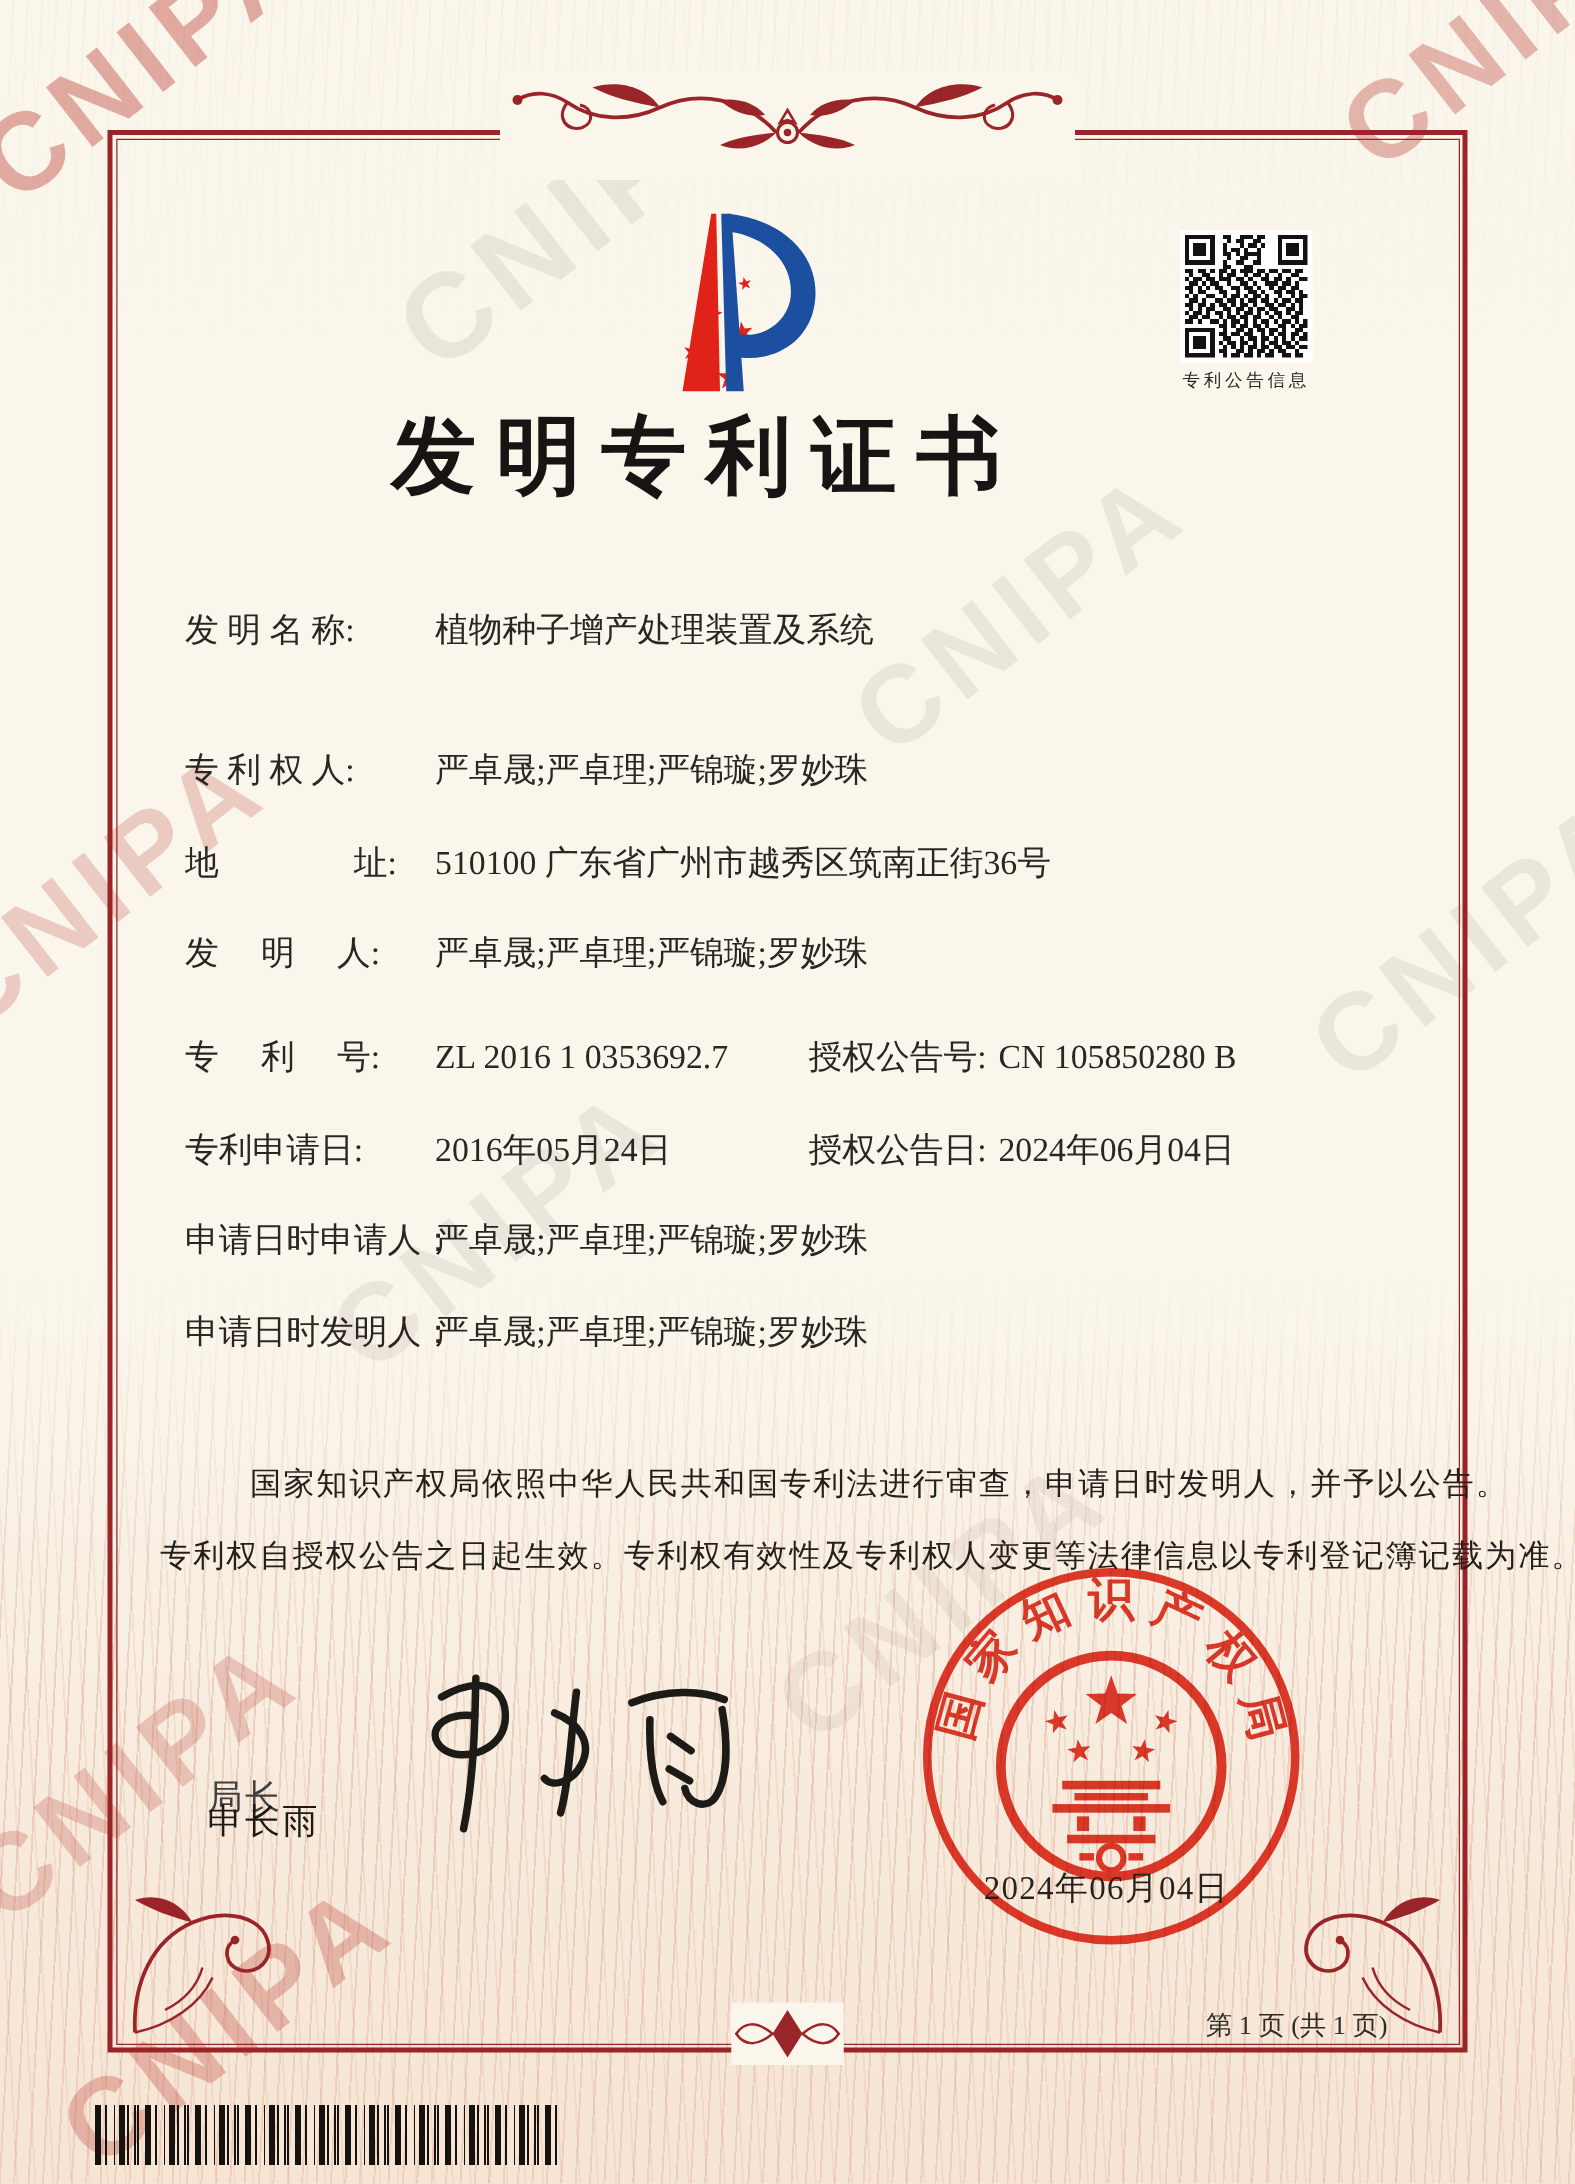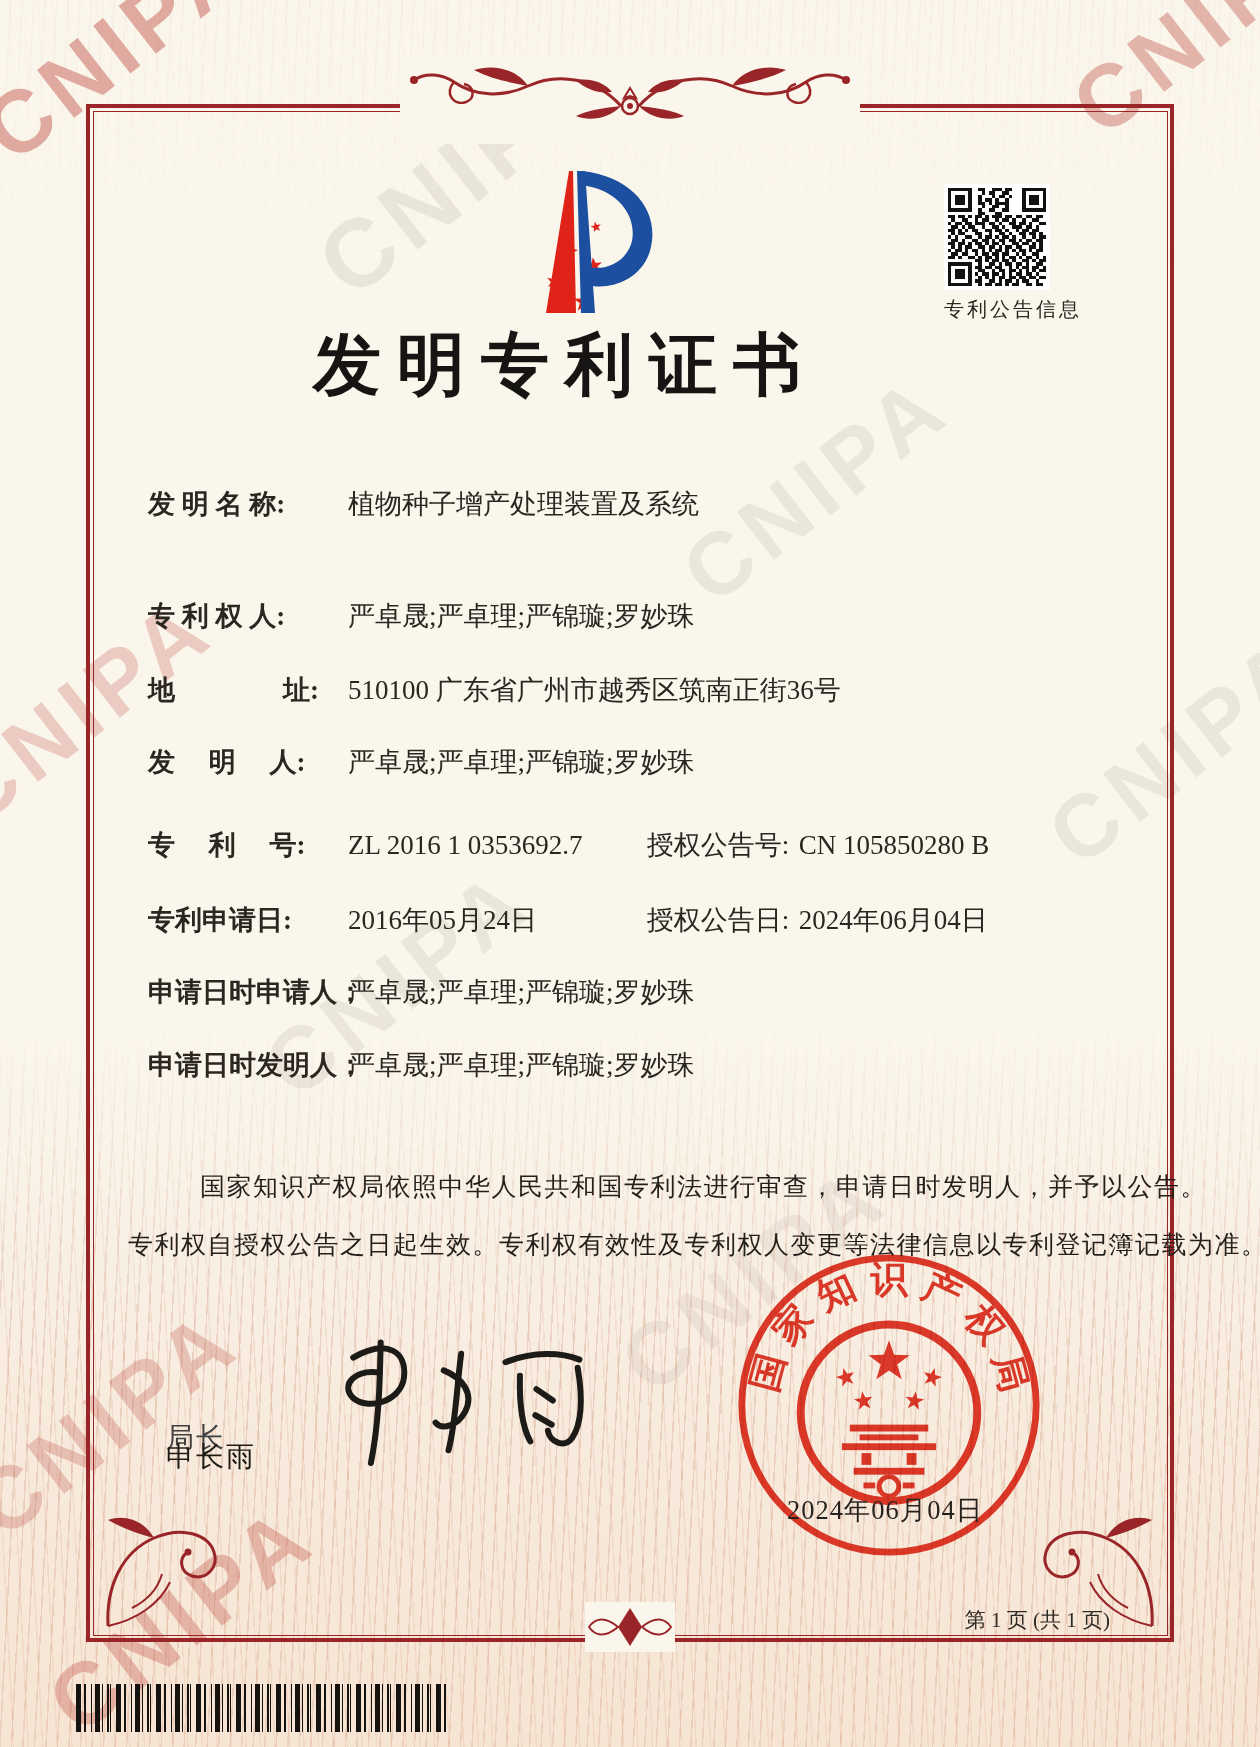--- a/index.html
+++ b/index.html
@@ -44,26 +44,26 @@
   .corner-left{left:96px;top:1476px;}
   .corner-right{left:1014px;top:1476px;transform:scaleX(-1);}
   .bottom-orn{position:absolute;left:585px;top:1602px;width:90px;height:50px;background:var(--paper);}
   .orn-stroke{stroke:var(--frame-red);fill:none;}
   .orn-fill{fill:var(--frame-red);}
   
   .cert-no{position:absolute;left:148px;top:186px;font-size:25px;letter-spacing:3px;}
   .logo{position:absolute;left:455px;top:163px;width:205px;height:152px;}
   .qr{position:absolute;left:944px;top:184px;width:106px;height:106px;background:#fff;padding:4px;box-sizing:border-box;}
   .qr svg{width:100%;height:100%;}
-  .qr-caption{position:absolute;left:944px;top:296px;width:106px;text-align:center;font-size:20px;letter-spacing:3px;white-space:nowrap;margin-left:-18px;padding-left:18px;}
+  .qr-caption{position:absolute;left:944px;top:296px;width:106px;text-align:center;font-size:14px;letter-spacing:3px;white-space:nowrap;margin-left:-18px;padding-left:18px;}
   .title{position:absolute;left:0;top:320px;width:1130px;text-align:center;
     font-size:68px;font-weight:700;letter-spacing:16px;color:#171513;}
   
   .frow{position:absolute;left:148px;right:100px;font-size:27px;line-height:36px;white-space:nowrap;}
-  .flabel{display:inline-block;width:200px;white-space:pre;font-weight:bold;}
+  .flabel{display:inline-block;width:200px;white-space:pre;}
   .rlabel{display:inline-block;width:152px;white-space:pre;}
   .fcol-l{display:inline-block;width:492px;}
   .fcol-r{display:inline-block;}
   
   .stmt{position:absolute;font-size:25px;letter-spacing:1.5px;white-space:nowrap;color:#241f1a;}
   .stmt1{left:200px;top:1170px;}
   .stmt2{left:128px;top:1228px;}
   
   .sig-title{position:absolute;left:166px;top:1419px;font:400 28px "Liberation Sans",sans-serif;letter-spacing:2px;color:#404040;}
   .sig-name{position:absolute;left:166px;top:1438px;font:400 28px "Liberation Sans",sans-serif;letter-spacing:2px;color:#1d1a16;}

